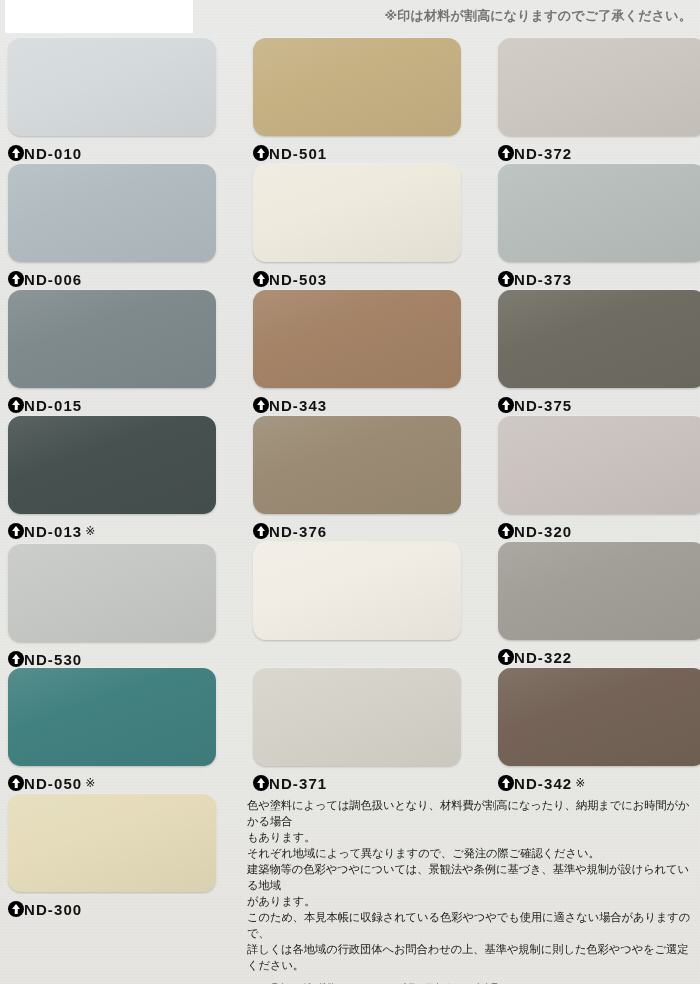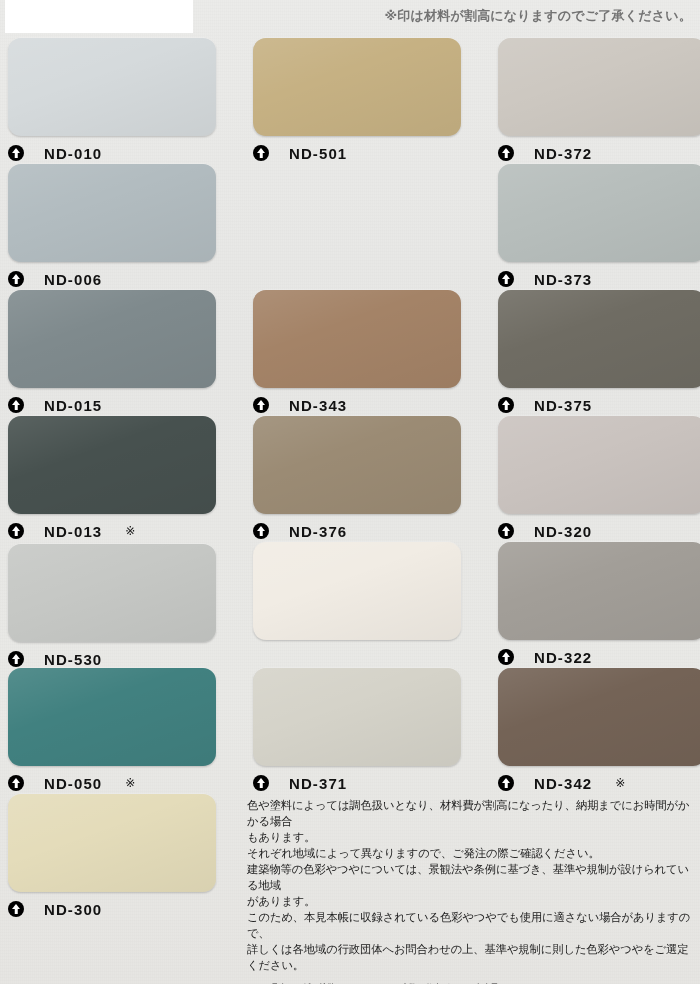--- a/index.html
+++ b/index.html
@@ -37,21 +37,21 @@
   .swatch{
     width:208px;height:98px;border-radius:13px;
     box-shadow:0 1px 2px rgba(0,0,0,.22), 0 0 0 .5px rgba(255,255,255,.5);
     position:relative;overflow:hidden;
   }
   .swatch::after{
     content:"";position:absolute;inset:0;border-radius:13px;
     background:linear-gradient(160deg,rgba(255,255,255,.10),rgba(255,255,255,0) 38%,rgba(0,0,0,.05) 100%);
   }
   .label{
-    display:flex;align-items:center;gap:20px;
+    display:flex;align-items:center;gap:0;
     margin-top:7px;height:20px;
   }
   .arrow-badge{
     width:16px;height:16px;border-radius:50%;
     background:#000;position:relative;flex:0 0 auto;
   }
   .arrow-badge::before{
     content:"";position:absolute;left:50%;top:3px;
     transform:translateX(-50%);
     width:0;height:0;
@@ -115,20 +115,27 @@
       <div class="label">
         <span class="arrow-badge"></span>
         <span class="code">ND-372</span>
       </div>
     </div>
     <div class="cell" style="left: 8px; top: 164px;">
       <div class="swatch" style="background: rgb(178, 188, 192);"></div>
       <div class="label">
         <span class="arrow-badge"></span>
         <span class="code">ND-006</span>
+      </div>
+    </div>
+    <div class="cell" style="left: 253px; top: 164px;">
+      <div class="swatch" style="background: rgb(238, 234, 222);"></div>
+      <div class="label">
+        <span class="arrow-badge"></span>
+        <span class="code">ND-503</span>
       </div>
     </div>
     <div class="cell" style="left: 498px; top: 164px;">
       <div class="swatch" style="background: rgb(183, 190, 188);"></div>
       <div class="label">
         <span class="arrow-badge"></span>
         <span class="code">ND-373</span>
       </div>
     </div>
     <div class="cell" style="left: 8px; top: 290px;">

